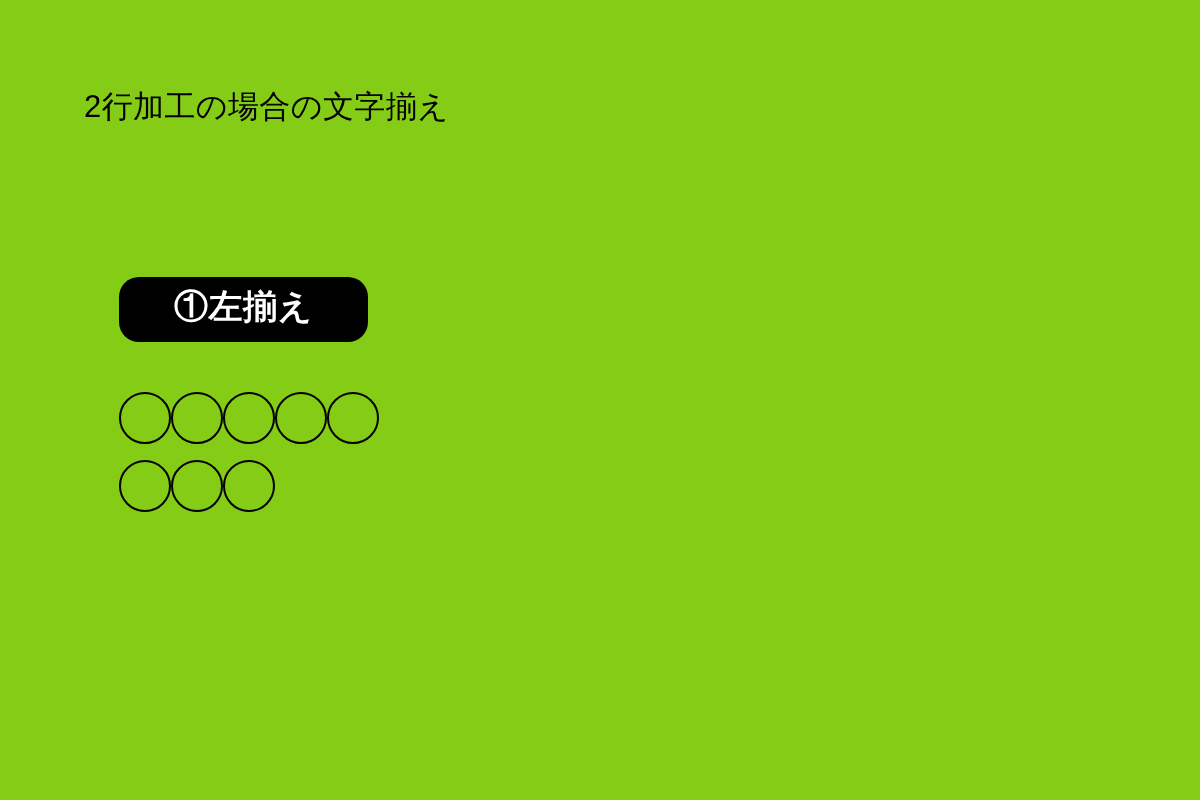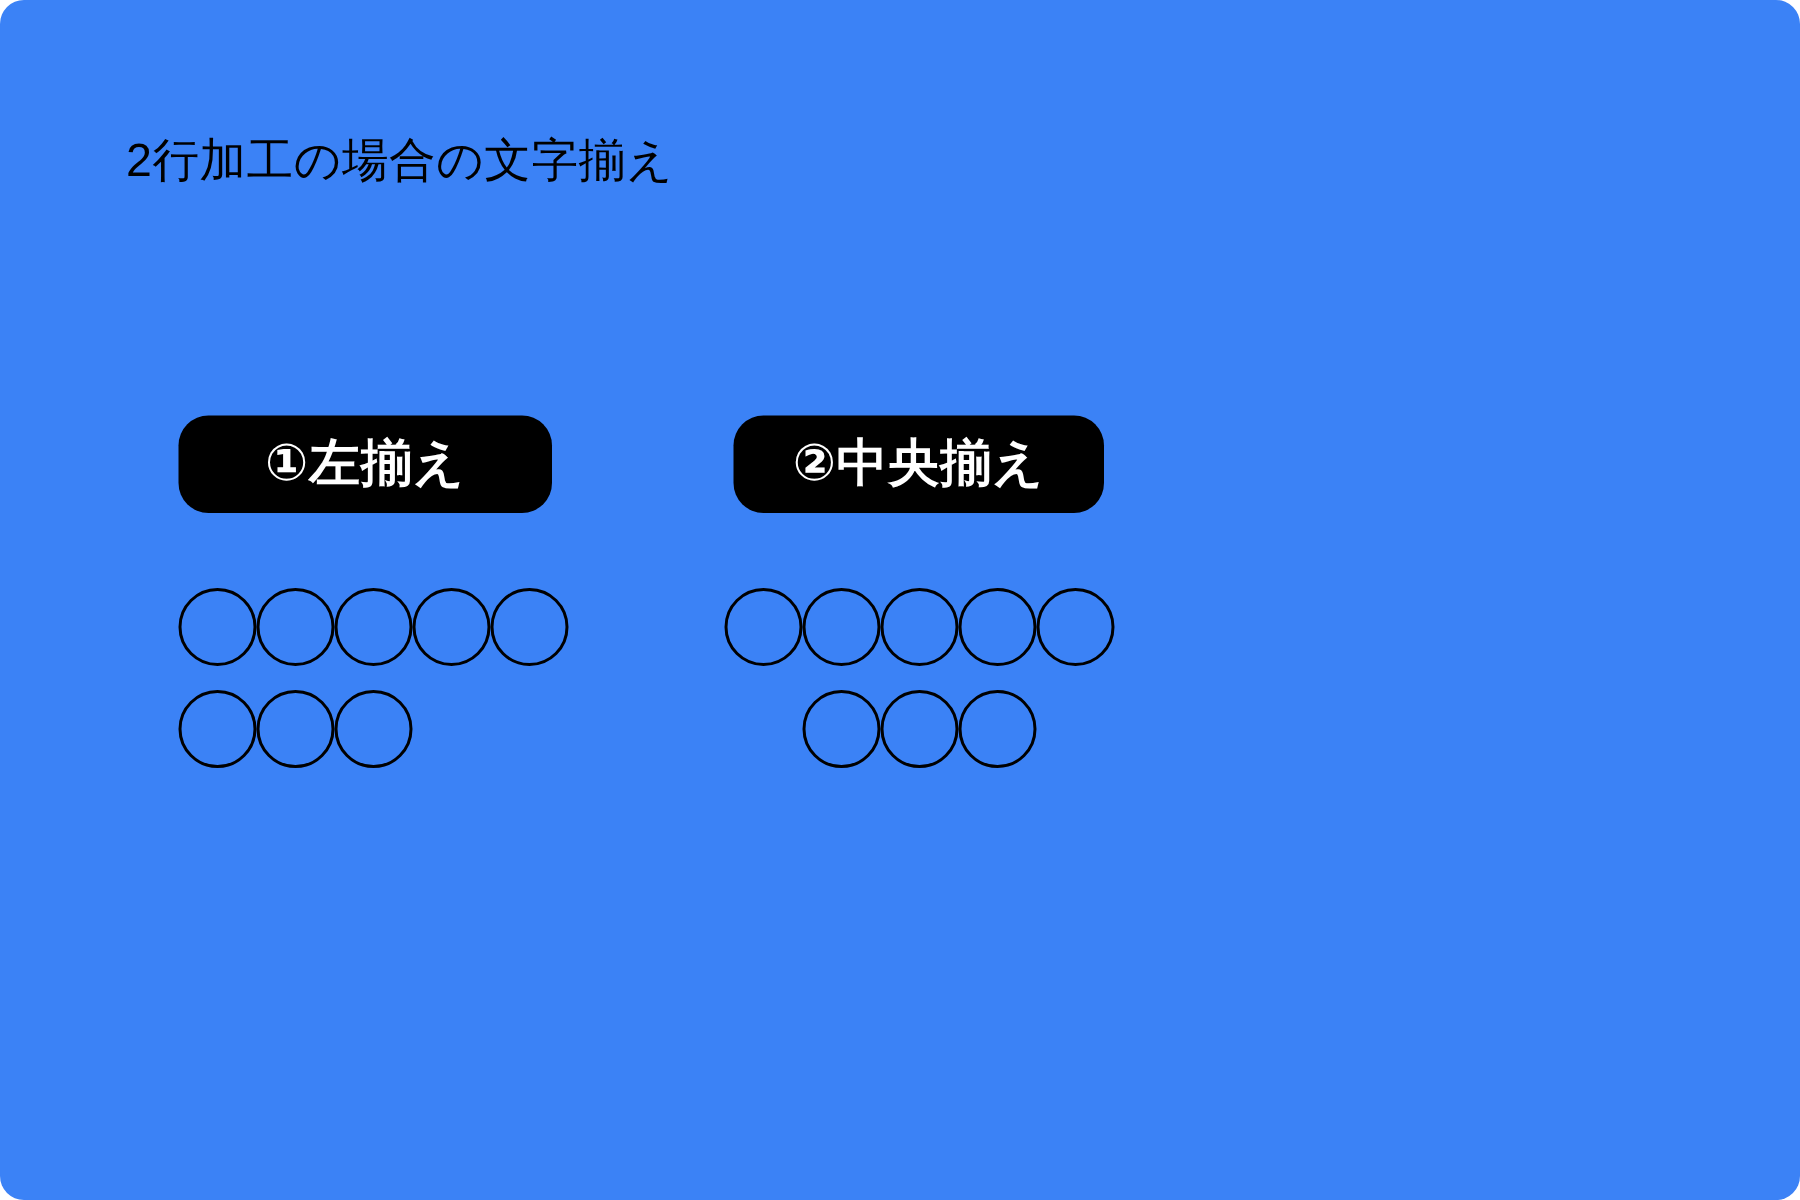--- a/index.html
+++ b/index.html
@@ -15,22 +15,21 @@
     color: #000000;
     overflow: hidden;
     position: relative;
   }
 
   .slide {
     position: absolute;
     inset: 0;
     width: 1200px;
     height: 800px;
-    background: #3b82f6;
-    border-radius: 16px;
+    background: #84cc16;
   }
 
   
   .slide-title {
     position: absolute;
     left: 84px;
     top: 86px;
     font-size: 31px;
     line-height: 42px;
     font-weight: 400;
@@ -39,20 +38,21 @@
     white-space: nowrap;
   }
 
   
   .columns {
     position: absolute;
     left: 0;
     top: 0;
     width: 986px;
     height: 800px;
+    font-family: Liberation Mono, monospace;
   }
 
   .column {
     position: absolute;
     top: 277px;
   }
 
   .column-0 { left: 119px; width: 249px; }
   .column-1 { left: 489px; width: 247px; }
   .column-2 { left: 857px; width: 248px; }
@@ -130,35 +130,16 @@
           <span class="circle"></span>
         </div>
         <div class="circle-row row-align-left">
           <span class="circle"></span>
           <span class="circle"></span>
           <span class="circle"></span>
         </div>
       </div>
     </div>
 
-    <div class="column column-1">
-      <div class="pill">
-        <span class="pill-label">②中央揃え</span>
-      </div>
-      <div class="circle-rows">
-        <div class="circle-row row-align-center">
-          <span class="circle"></span>
-          <span class="circle"></span>
-          <span class="circle"></span>
-          <span class="circle"></span>
-          <span class="circle"></span>
-        </div>
-        <div class="circle-row row-align-center">
-          <span class="circle"></span>
-          <span class="circle"></span>
-          <span class="circle"></span>
-        </div>
-      </div>
-    </div>
 
 
   </div>
 </div>
 
 </body></html>

